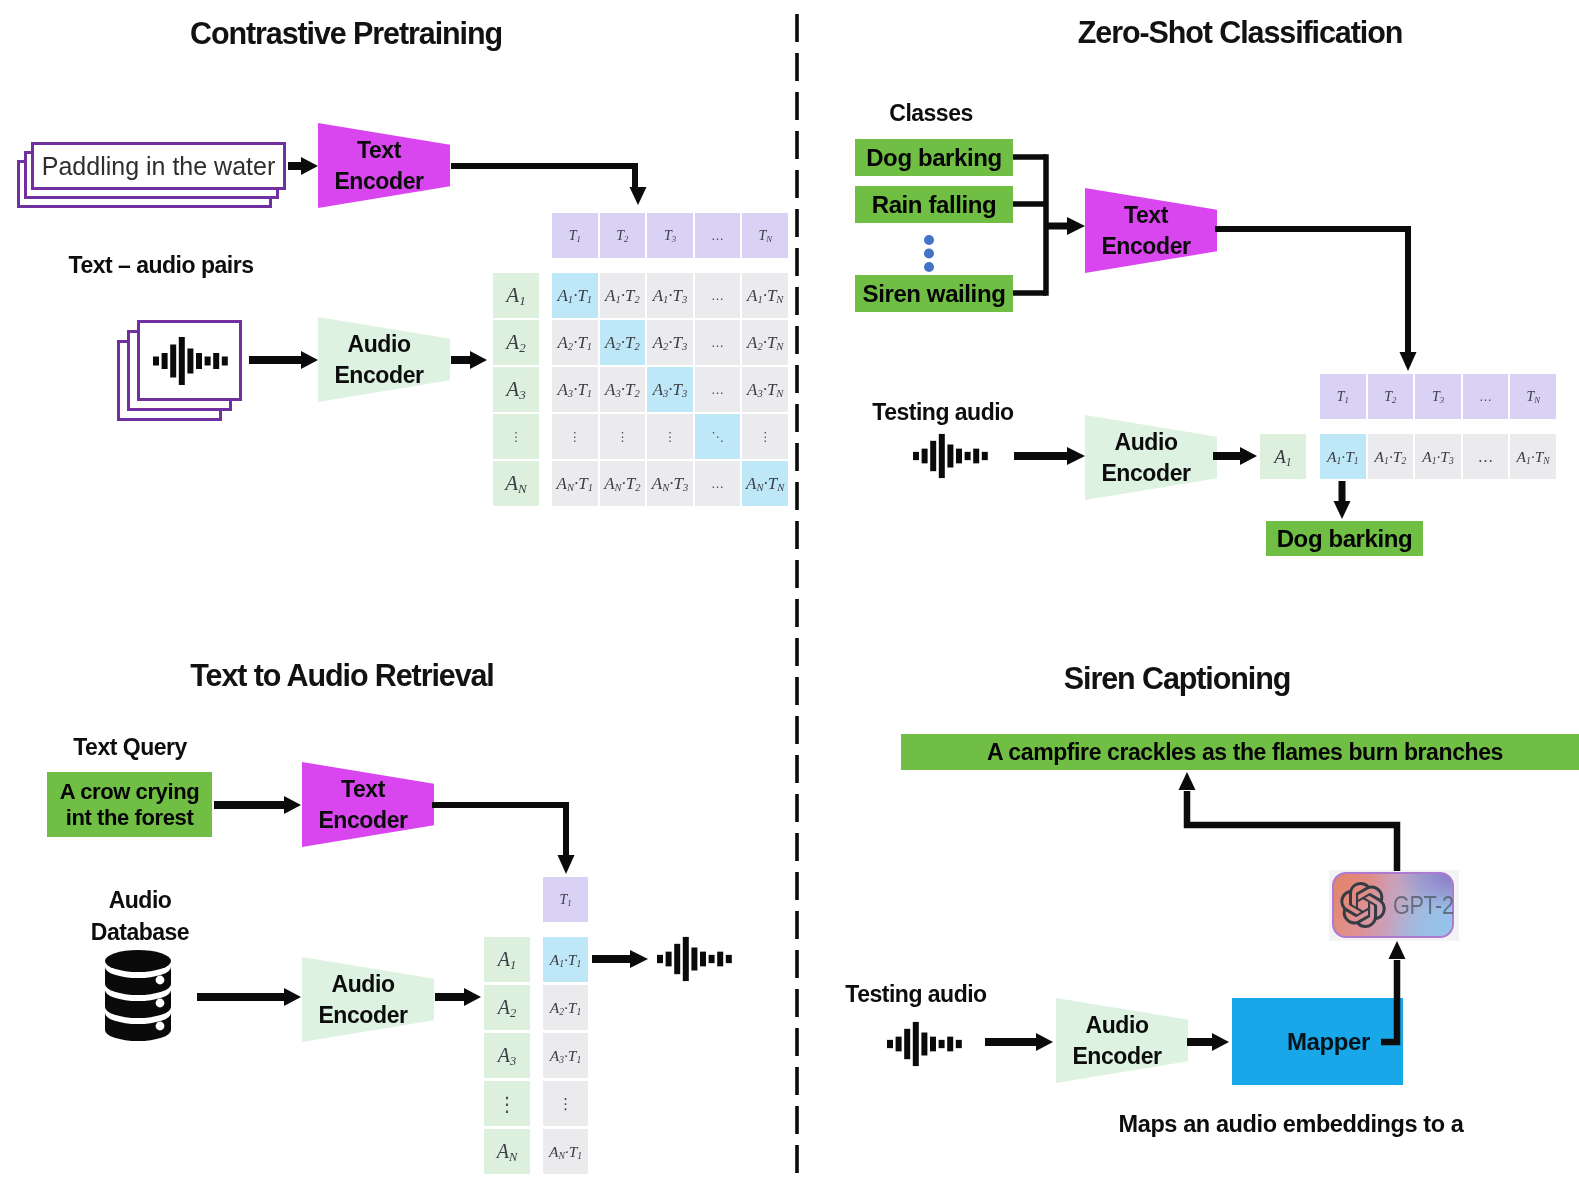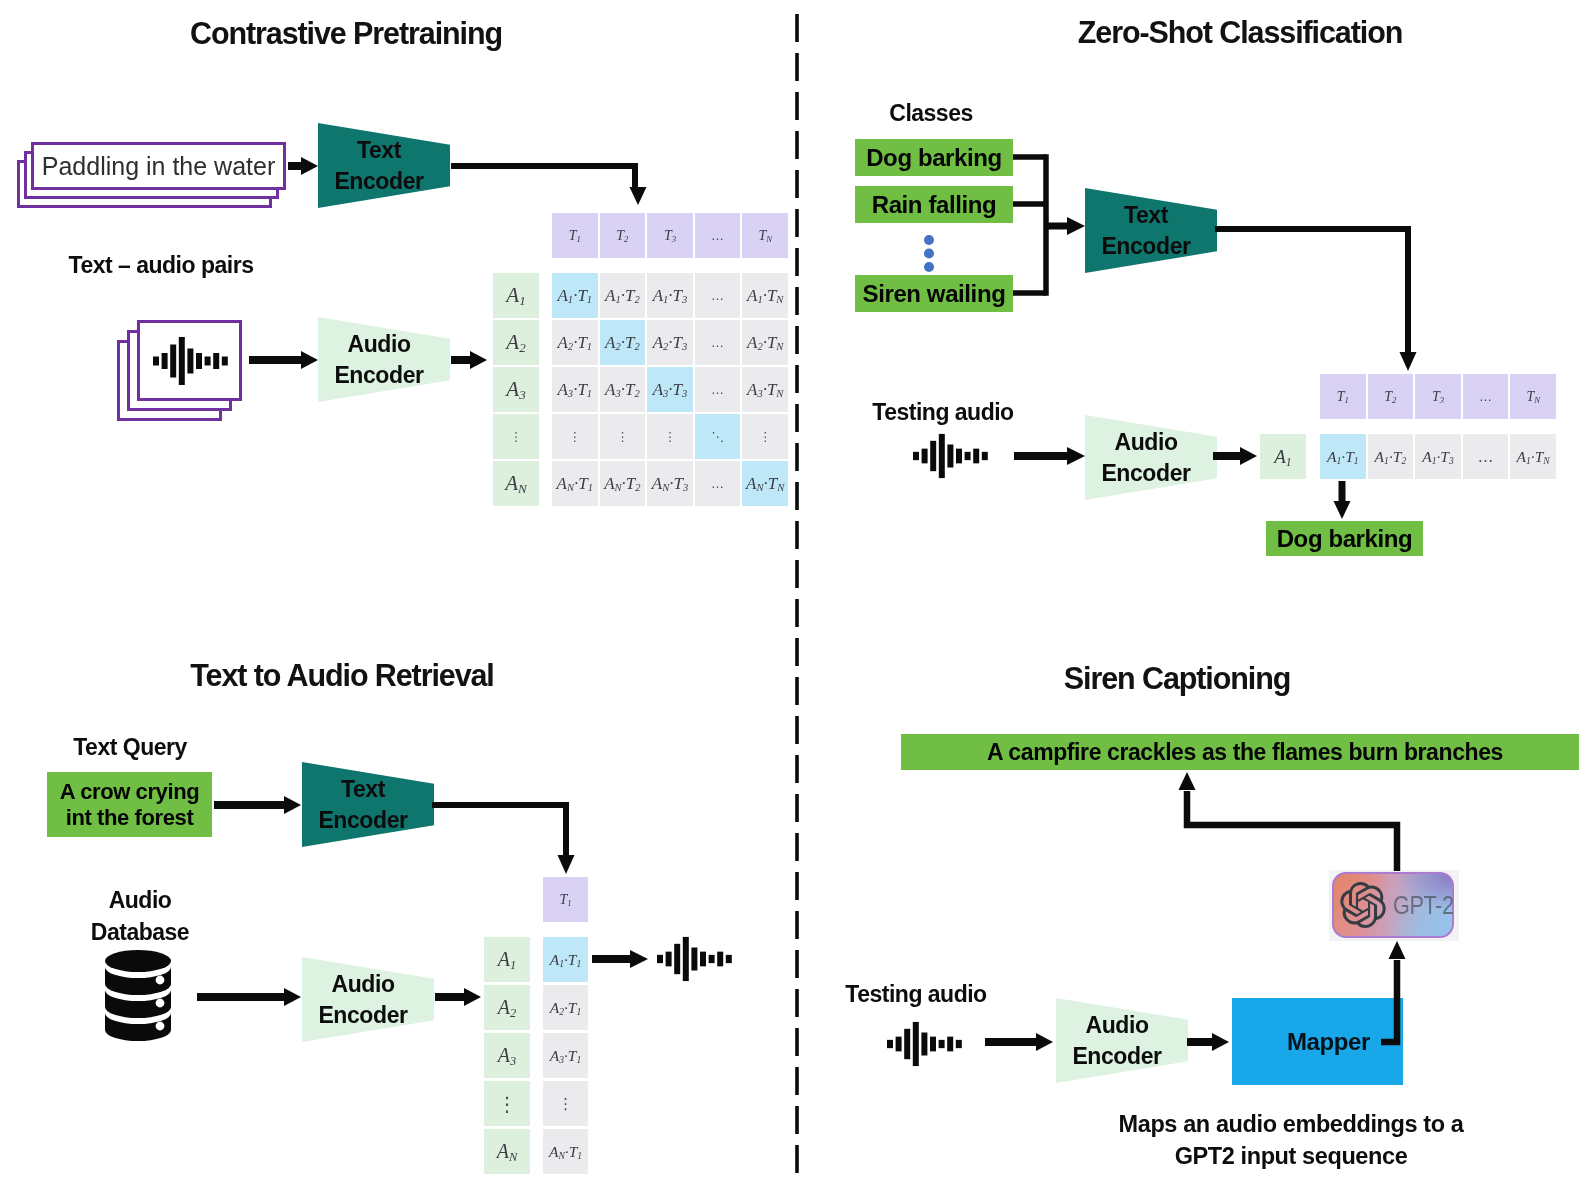--- a/index.html
+++ b/index.html
@@ -7,21 +7,21 @@
        font-family:"Liberation Sans",sans-serif;}
   .abs{position:absolute;}
   .title{font-weight:bold;font-size:30.5px;letter-spacing:-1.1px;color:#121212;white-space:nowrap;
          transform:translateX(-50%);}
   .lbl{font-weight:bold;font-size:23px;letter-spacing:-0.5px;color:#0d0d0d;white-space:nowrap;
        transform:translateX(-50%);}
   .trap{width:132px;height:85px;clip-path:polygon(0 0,100% 25.5%,100% 74.5%,0 100%);
         display:flex;flex-direction:column;align-items:center;justify-content:center;
         text-align:center;font-weight:bold;font-size:23px;letter-spacing:-0.4px;color:#0c0c0c;
         line-height:31px;padding-right:10px;box-sizing:border-box;}
-  .trap.purple{background:#0f766e;}
+  .trap.purple{background:#d946ef;}
   .trap.green{background:#ddf2e0;}
   .stackbox{background:#ffffff;border:3px solid #7030A0;box-sizing:border-box;}
   .gbox{background:#70be44;display:flex;align-items:center;justify-content:center;
         font-weight:bold;font-size:24px;letter-spacing:-0.4px;color:#050505;text-align:center;
         white-space:nowrap;}
   .cell{position:absolute;display:flex;align-items:center;justify-content:center;
         font-family:"Liberation Serif",serif;font-style:italic;color:#3c3c44;
         text-align:center;}
   .cell span{white-space:nowrap;}
   .cell sub{font-size:62%;font-style:italic;line-height:0;vertical-align:-0.22em;}
@@ -378,21 +378,20 @@
   <span>Audio</span>
   <span>Encoder</span>
 </div>
 
 <div class="abs mapper" style="left:1232px;top:998px;width:149px;height:87px;padding-left:22px;">
     <span>Mapper</span>
   </div>
 
 <div class="abs caption-lines" style="left:1291px;top:1108px;">
   <div>Maps an audio embeddings to a</div>
-  <div>GPT2 input sequence</div>
 </div>
 
 <svg class="overlay" width="1579" height="1204" viewBox="0 0 1579 1204">
   <g stroke="#0b0b0b" fill="#0b0b0b">
 
     <line x1="797" y1="14" x2="797" y2="1174" stroke-width="3.6" stroke-dasharray="28 11" fill="none"></line>
 
     <g>
       <line x1="288" y1="166" x2="302" y2="166" stroke-width="8"></line>
       <polygon points="301,157 318,166 301,175" stroke="none"></polygon>

